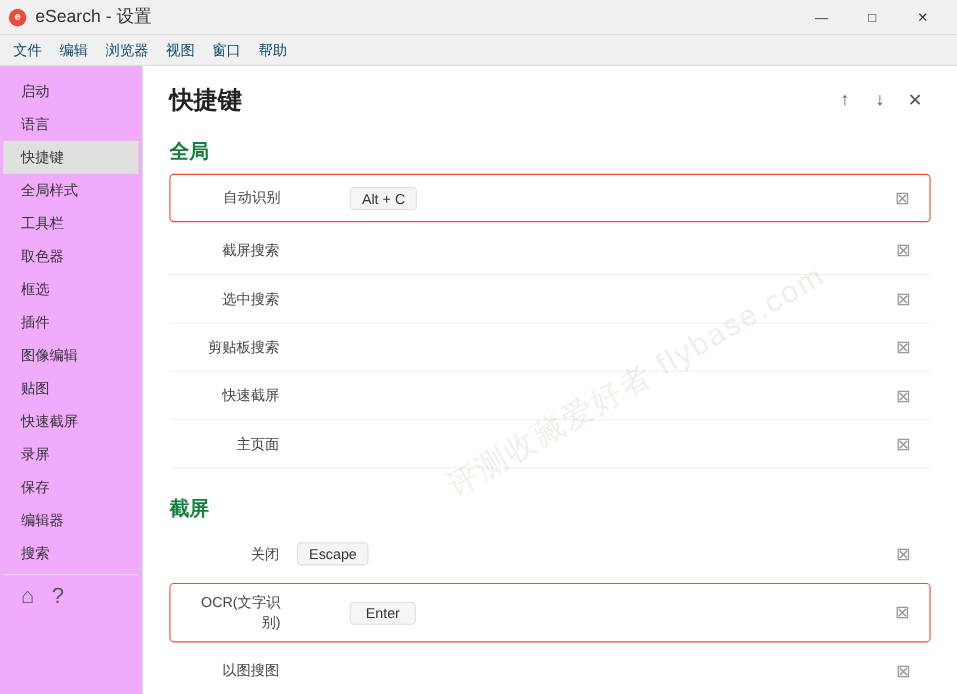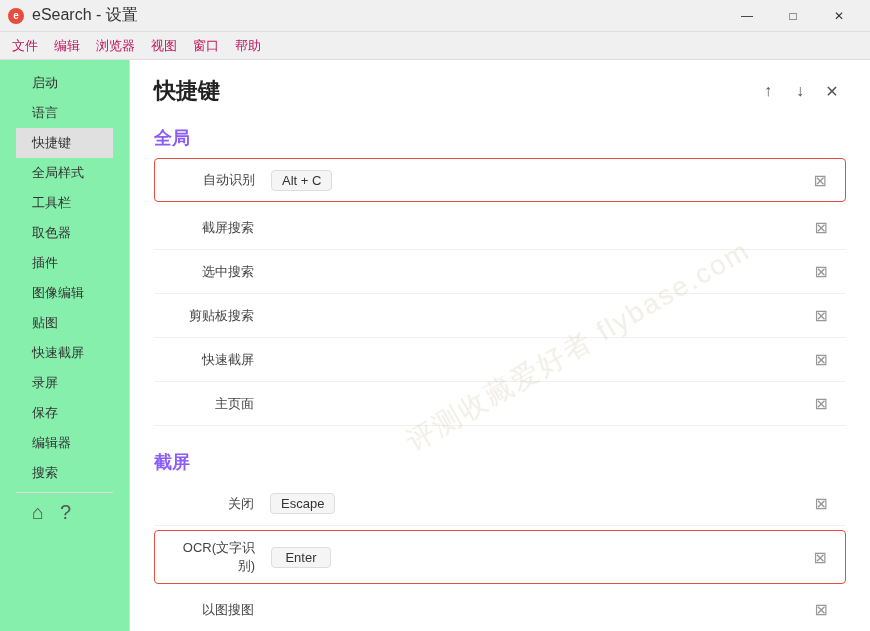--- a/index.html
+++ b/index.html
@@ -60,39 +60,39 @@
       background: #f0f0f0;
       height: 28px;
       display: flex;
       align-items: center;
       padding: 0 4px;
       border-bottom: 1px solid #ddd;
     }
     .menu-item {
       padding: 2px 8px;
       font-size: 13px;
-      color: #be185d;
+      color: #0c4a6e;
       cursor: pointer;
       border-radius: 3px;
     }
 
     
     .main-content {
       display: flex;
       flex: 1;
       overflow: hidden;
     }
 
     
     .sidebar {
       width: 130px;
-      background: #86efac;
+      background: #f0abfc;
       border-right: 1px solid #ddd;
       overflow-y: auto;
-      padding: 8px 16px;
+      padding: 8px 3px;
       flex-shrink: 0;
     }
     .sidebar-item {
       padding: 6px 16px;
       font-size: 13px;
       color: #333;
       cursor: pointer;
       white-space: nowrap;
     }
     .sidebar-item.active { background: #e0e0e0; font-weight: 500; }
@@ -157,21 +157,21 @@
     .right-panel::-webkit-scrollbar { width: 6px; }
     .right-panel::-webkit-scrollbar-thumb { background: #ccc; border-radius: 3px; }
 
     
     .section {
       padding: 12px 24px 0 24px;
     }
     .section-title {
       font-size: 18px;
       font-weight: 600;
-      color: #8b5cf6;
+      color: #15803d;
       margin-bottom: 8px;
     }
 
     
     .shortcut-row {
       display: flex;
       align-items: center;
       padding: 8px 12px;
       border-bottom: 1px solid #f0f0f0;
       min-height: 44px;
@@ -206,20 +206,21 @@
       cursor: pointer;
       padding: 2px 6px;
     }
 
     
     .shortcut-row.highlighted {
       border: 1.5px solid #e84c3d;
       border-radius: 4px;
       margin: 4px 0;
       background: #fff;
+      gap: 47px;
     }
 
     
     .watermark {
       position: absolute;
       top: 50%;
       left: 50%;
       transform: translate(-30%, -50%) rotate(-30deg);
       font-size: 28px;
       color: rgba(180, 160, 120, 0.18);
@@ -257,20 +258,21 @@
 <div class="main-content">
 
   <div class="sidebar">
     <div id="sidebar-items">
         <div class="sidebar-item">启动</div>
         <div class="sidebar-item">语言</div>
         <div class="sidebar-item active">快捷键</div>
         <div class="sidebar-item">全局样式</div>
         <div class="sidebar-item">工具栏</div>
         <div class="sidebar-item">取色器</div>
+        <div class="sidebar-item">框选</div>
         <div class="sidebar-item">插件</div>
         <div class="sidebar-item">图像编辑</div>
         <div class="sidebar-item">贴图</div>
         <div class="sidebar-item">快速截屏</div>
         <div class="sidebar-item">录屏</div>
         <div class="sidebar-item">保存</div>
         <div class="sidebar-item">编辑器</div>
         <div class="sidebar-item">搜索</div>
       </div>
     <div class="sidebar-footer">

